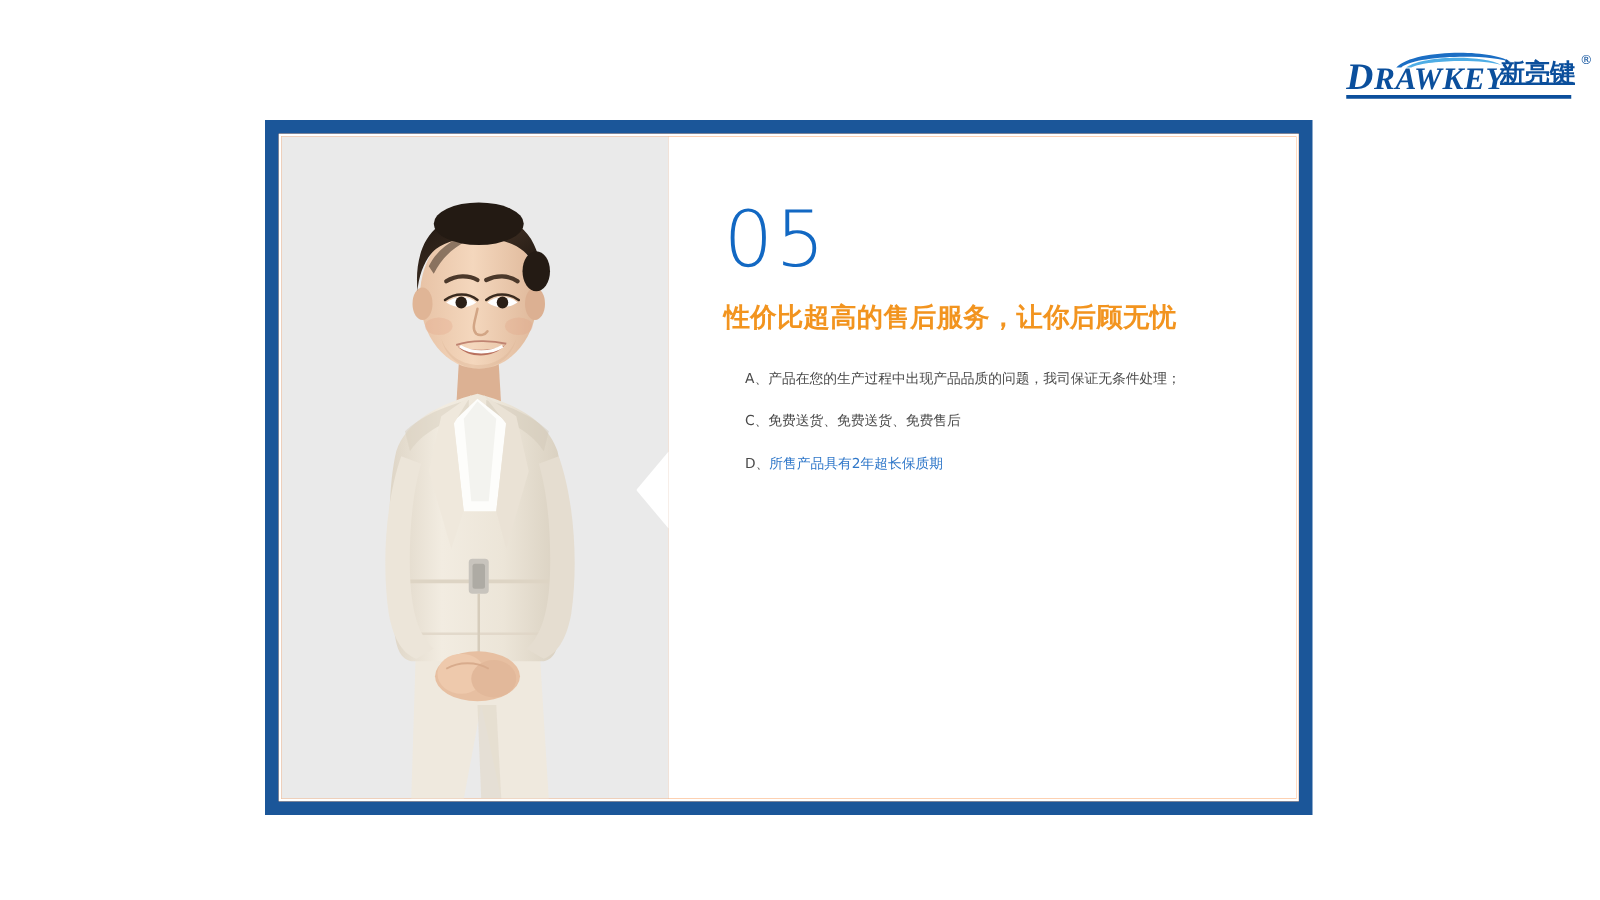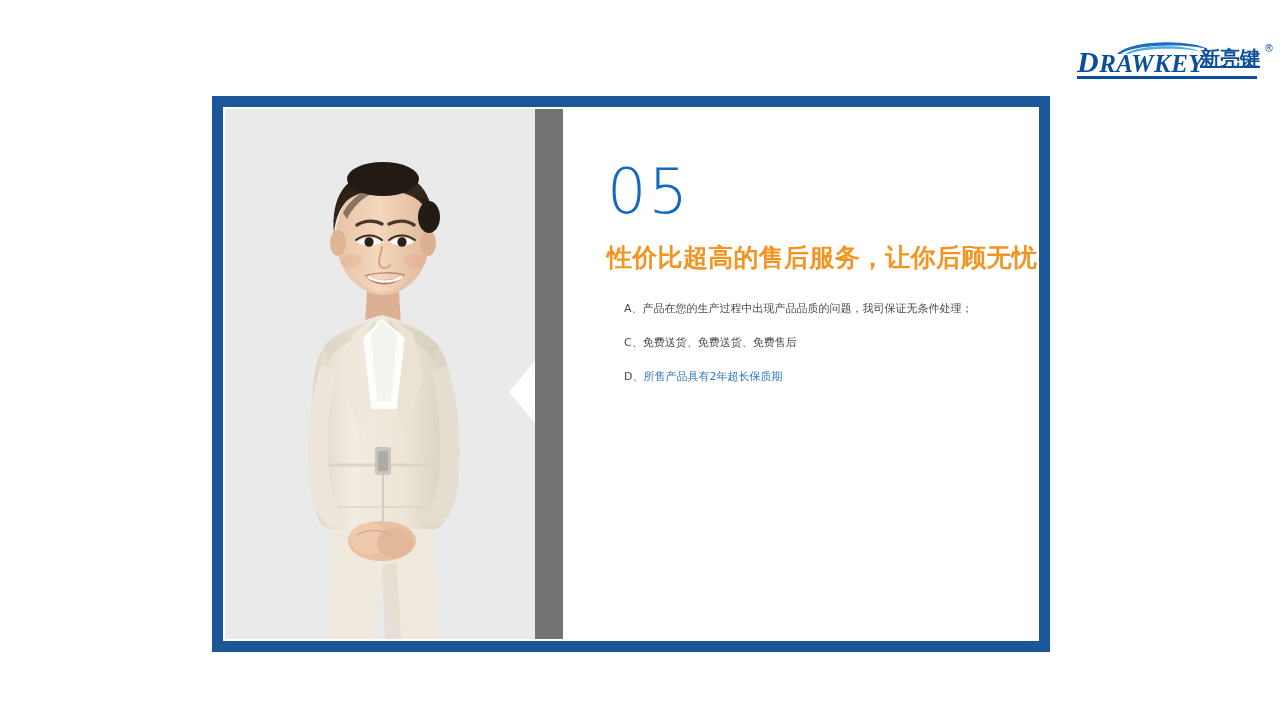--- a/index.html
+++ b/index.html
@@ -84,26 +84,25 @@
     width: 838px;
     height: 556px;
     background: #1b5699;
     box-sizing: border-box;
     padding: 11px;
   }
   .card-inner {
     position: relative;
     width: 100%;
     height: 100%;
-    background: #737373;
+    background: #f97316;
     box-sizing: border-box;
     border: 2px solid #ffffff;
     overflow: hidden;
     display: flex;
-    gap: 28px;
   }
 
   
   .photo-panel {
     position: relative;
     width: 310px;
     flex: 0 0 310px;
     background: #eaeaea;
     overflow: hidden;
   }
@@ -149,21 +148,21 @@
     font-size: 19px;
     font-weight: bold;
     color: #1a6fc4;
     line-height: 1.5;
     margin: 0 0 8px 0;
     letter-spacing: 0.3px;
     white-space: nowrap;
   }
   .heading-orange {
     font-family: "DejaVu Sans", sans-serif;
-    font-size: 25px;
+    font-size: 21px;
     font-weight: bold;
     color: #f2941f;
     line-height: 1.5;
     margin: 0 0 22px 0;
     letter-spacing: 0.3px;
     white-space: nowrap;
   }
   .body-item {
     font-family: "DejaVu Sans", sans-serif;
     font-size: 11px;

